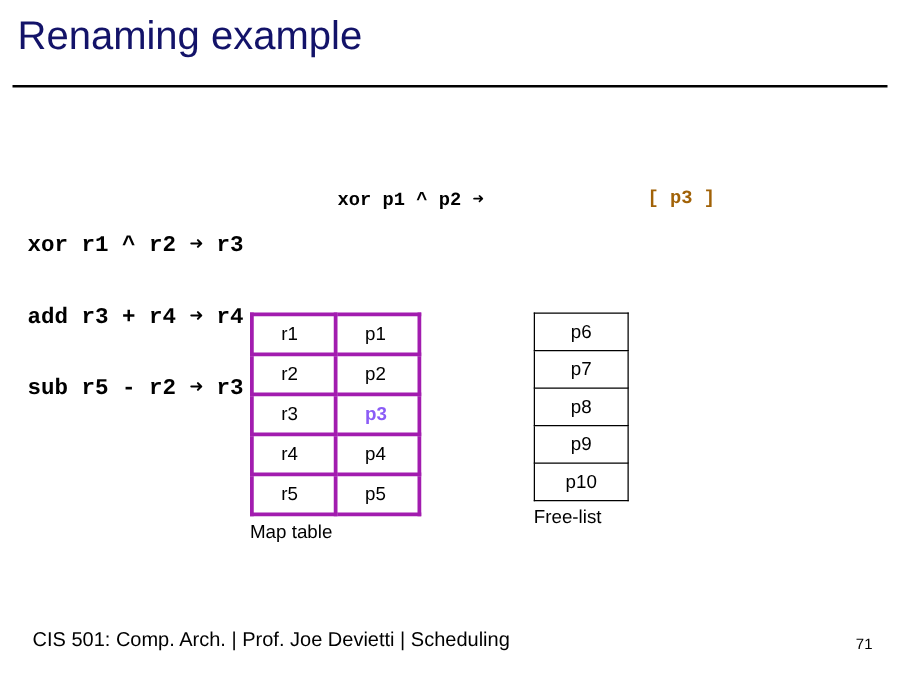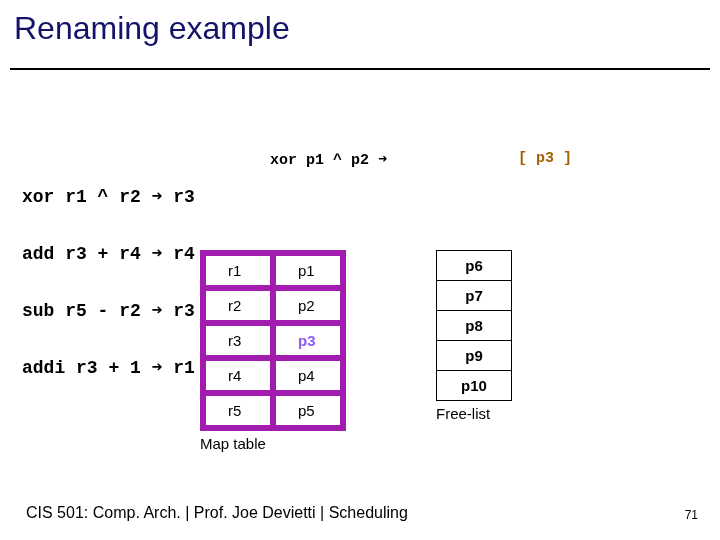--- a/index.html
+++ b/index.html
@@ -57,38 +57,37 @@
   .renamed .bracket { position:absolute; left:518px; color:#a16207; white-space:nowrap;}
   .tables {
     position: absolute;
     left: 200px;
     top: 250px;
   }
   table.map {
     border-collapse: collapse;
   }
   table.map td {
-    border: 6px solid #a21caf;
+    border: 3px solid #a21caf;
     padding: 6px 22px;
     font-family: Verdana, Geneva, sans-serif;
     font-size: 15px;
     text-align: left;
     min-width: 20px;
   }
   table.free {
     border-collapse: collapse;
     margin-left: 90px;
   }
   table.free td {
     border: 1px solid #000;
     padding: 6px 22px;
     font-size: 15px;
     text-align: center;
     min-width: 30px;
-    font-weight: bold;
   }
   .tbl-row { display:flex; }
   .caption {
     font-size: 15px;
     text-align: left;
     padding-top:4px;
   }
   .bold-red { color:#8b5cf6; font-weight:bold; }
   .footer-left {
     position:absolute;
@@ -107,21 +106,20 @@
 <body>
 <div class="slide">
 
 <div class="title">Renaming example</div>
 <hr class="title-rule">
 
 <div class="code-block">
   <span class="code-line">xor r1 ^ r2 ➜ r3</span>
   <span class="code-line">add r3 + r4 ➜ r4</span>
   <span class="code-line">sub r5 - r2 ➜ r3</span>
-  <span class="code-line">addi r3 + 1 ➜ r1</span>
 </div>
 
 <div class="renamed">
   <span class="stem">xor  p1 ^ p2 ➜ </span>
   <span class="bracket">[ p3 ]</span>
 </div>
 
 <div class="tables">
   <div class="tbl-row">
     <div>

